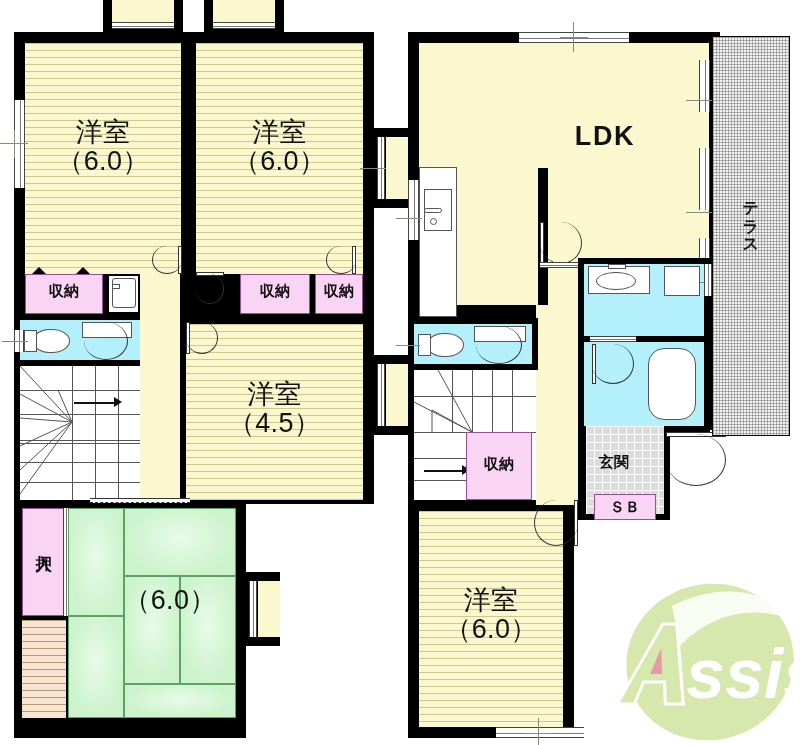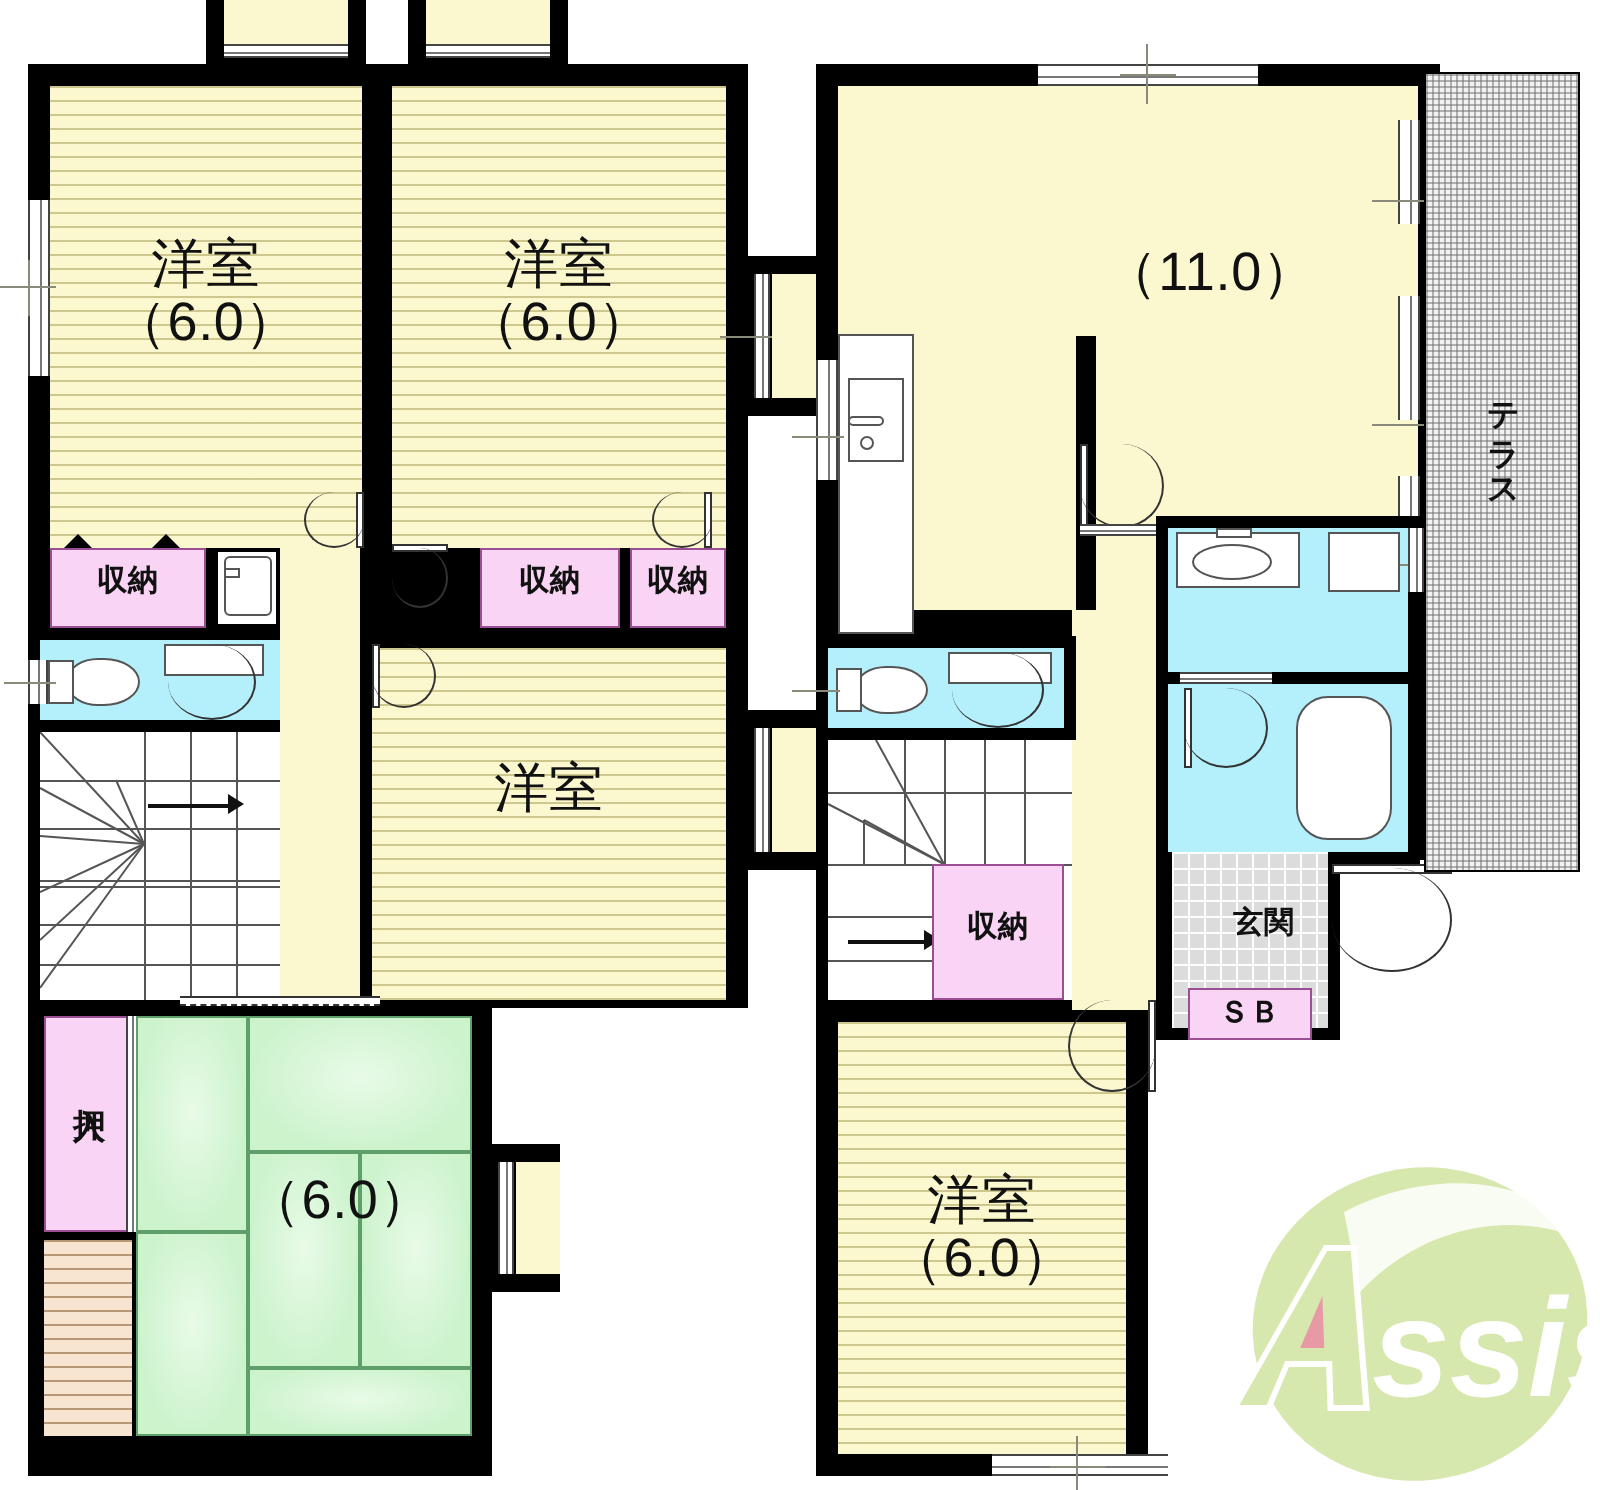--- a/index.html
+++ b/index.html
@@ -168,20 +168,21 @@
 
   <div class="abs leaf" style="left:178px;top:246px;width:4px;height:28px;"></div>
   <div class="abs arc bl" style="left:152px;top:246px;width:30px;height:28px;"></div>
   <div class="abs leaf" style="left:196px;top:272px;width:28px;height:4px;"></div>
   <div class="abs arc br" style="left:196px;top:274px;width:28px;height:30px;"></div>
 
   <div class="abs wall" style="left:180px;top:314px;width:183px;height:10px;"></div>
   <div class="abs floor-wood" style="left:186px;top:324px;width:177px;height:176px;"></div>
   <div class="rlabel" style="left:186px;top:380px;width:177px;">
     <div class="rname">洋室</div>
+    <div class="rarea">（4.5）</div>
   </div>
   <div class="abs leaf" style="left:186px;top:322px;width:4px;height:32px;"></div>
   <div class="abs arc br" style="left:186px;top:322px;width:32px;height:32px;"></div>
 
   <div class="abs wall" style="left:374px;top:355px;width:34px;height:80px;"></div>
   <div class="abs floor-plain" style="left:386px;top:364px;width:22px;height:62px;"></div>
   <div class="abs win-v" style="left:377px;top:364px;width:8px;height:62px;"></div>
 
   <div class="abs floor-white" style="left:20px;top:366px;width:120px;height:134px;"></div>
   <div class="abs stepline" style="left:20px;top:390px;width:120px;"></div>
@@ -232,21 +233,21 @@
   <div class="abs wall" style="left:246px;top:572px;width:34px;height:74px;"></div>
   <div class="abs floor-plain" style="left:258px;top:581px;width:22px;height:56px;"></div>
   <div class="abs win-v" style="left:249px;top:581px;width:8px;height:56px;"></div>
 
   <div class="abs wall" style="left:408px;top:32px;width:312px;height:398px;"></div>
   <div class="abs wall" style="left:408px;top:420px;width:262px;height:100px;"></div>
   <div class="abs wall" style="left:408px;top:500px;width:166px;height:238px;"></div>
 
   <div class="abs floor-plain" style="left:419px;top:43px;width:290px;height:262px;"></div>
   <div class="rlabel" style="left:500px;top:122px;width:210px;">
-    <div class="rarea">（11.0）</div>
+    <div class="ldkname">LDK</div>
   </div>
 
   <div class="abs win-h" style="left:519px;top:32px;width:110px;height:11px;"></div>
   <div class="abs sashmark" style="left:573px;top:22px;width:1px;height:30px;"></div>
   <div class="abs sashmark" style="left:560px;top:37px;width:28px;height:1px;"></div>
 
   <div class="abs win-v" style="left:699px;top:60px;width:11px;height:52px;"></div>
   <div class="abs sashmark" style="left:686px;top:100px;width:28px;height:1px;"></div>
   <div class="abs win-v" style="left:699px;top:148px;width:11px;height:62px;"></div>
   <div class="abs sashmark" style="left:686px;top:212px;width:28px;height:1px;"></div>
@@ -311,21 +312,21 @@
   <div class="abs" style="left:462px;top:465px;width:0;height:0;border-top:5px solid transparent;border-bottom:5px solid transparent;border-left:8px solid #111;"></div>
 
   <div class="abs floor-pink" style="left:466px;top:432px;width:66px;height:68px;"></div>
   <div class="rlabel small" style="left:466px;top:456px;width:66px;">
     <div class="tiny">収納</div>
   </div>
   <div class="abs tri tri-dn" style="left:478px;top:501px;"></div>
   <div class="abs tri tri-dn" style="left:506px;top:501px;"></div>
 
   <div class="abs floor-entry" style="left:586px;top:426px;width:78px;height:88px;"></div>
-  <div class="rlabel small" style="left:586px;top:454px;width:92px;">
+  <div class="rlabel small" style="left:568px;top:454px;width:92px;">
     <div class="tiny">玄関</div>
   </div>
   <div class="abs leaf" style="left:666px;top:432px;width:60px;height:5px;"></div>
   <div class="abs arc br" style="left:666px;top:434px;width:60px;height:52px;"></div>
 
   <div class="abs floor-pink" style="left:594px;top:494px;width:62px;height:26px;"></div>
   <div class="rlabel small" style="left:594px;top:499px;width:62px;">
     <div class="tiny">ＳＢ</div>
   </div>
 

